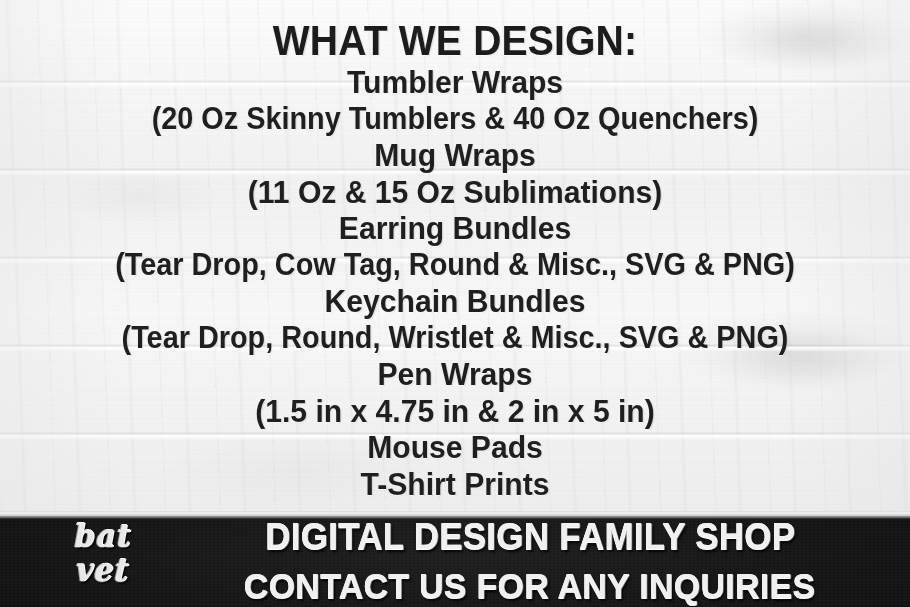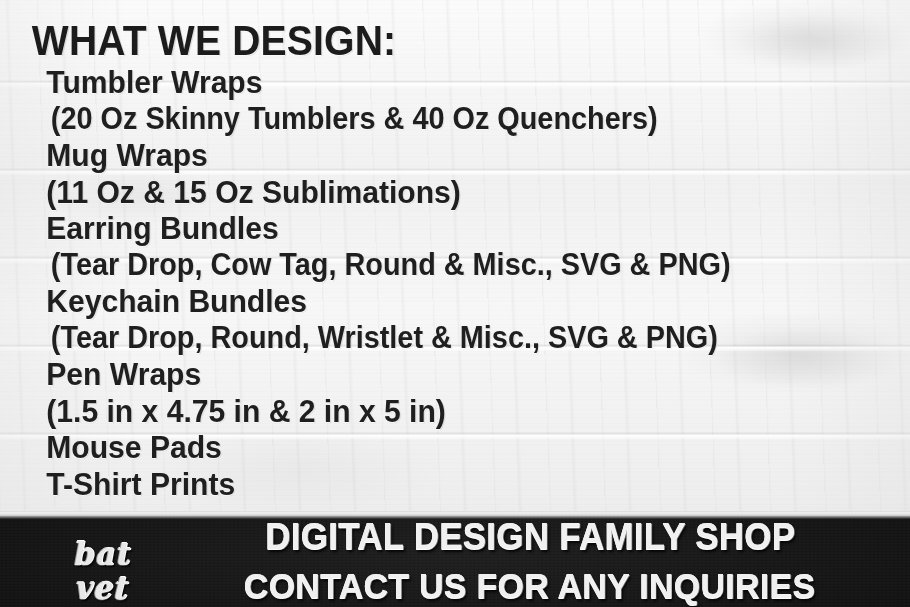--- a/index.html
+++ b/index.html
@@ -70,39 +70,39 @@
     background:
       linear-gradient(to right, rgba(225,225,225,0.30), rgba(255,255,255,0) 14%,
                       rgba(255,255,255,0) 86%, rgba(222,222,222,0.32));
     pointer-events:none;
   }
 
   
   .text-block{
     position:absolute; left:0; top:0;
     width:910px; height:521px;
-    text-align:left;
+    text-align:center;
     color:#1f1f1f;
   }
 
   .poster-title{
     position:absolute; left:0; top:21px; width:910px;
     font-family:"Liberation Sans Narrow","Liberation Sans", sans-serif;
     font-weight:bold;
     font-size:42px;
     letter-spacing:0.2px;
     line-height:40px;
     color:#1c1c1c;
     transform:scaleX(0.93);
     text-shadow:0 1px 0 rgba(255,255,255,0.85), 1px 1px 1px rgba(120,120,120,0.28);
     white-space:nowrap;
   }
 
   .lines{
-    position:absolute; left:0; top:64px; width:910px;padding-left:19px;
+    position:absolute; left:0; top:64px; width:910px;
   }
   .line{
     display:block;
     width:910px;
     height:36.5px;
     line-height:36.5px;
     font-family:"Liberation Sans Narrow","Liberation Sans", sans-serif;
     font-weight:bold;
     font-size:32px;
     color:#1f1f1f;
@@ -130,21 +130,21 @@
   }
   .banner-top-sheen{
     position:absolute; left:0; top:0; width:910px; height:3px;
     background:linear-gradient(to bottom, rgba(190,190,190,0.85), rgba(60,60,60,0.2));
   }
 
   .logo{
     position:absolute; left:48px; top:521px;
     width:110px; height:82px;
     display:flex; flex-direction:column;
-    align-items:center; justify-content:flex-end;
+    align-items:center; justify-content:flex-start;
     line-height:1;
   }
   .logo-word{
     font-family:"DejaVu Serif", serif;
     font-size:30px;
     font-weight:bold;
     font-style:italic;
     color:#e8e8e8;
     letter-spacing:1px;
     text-shadow:

